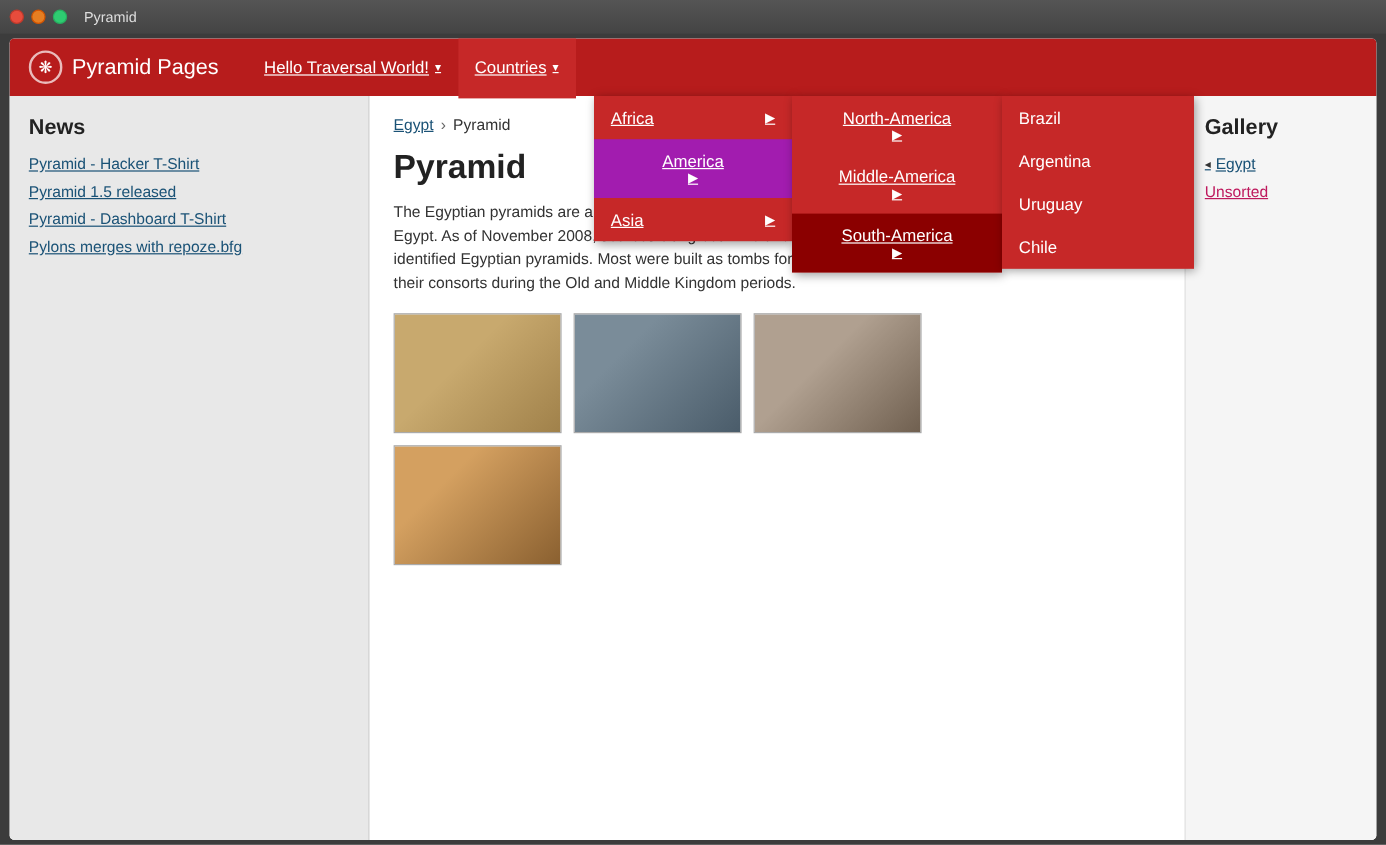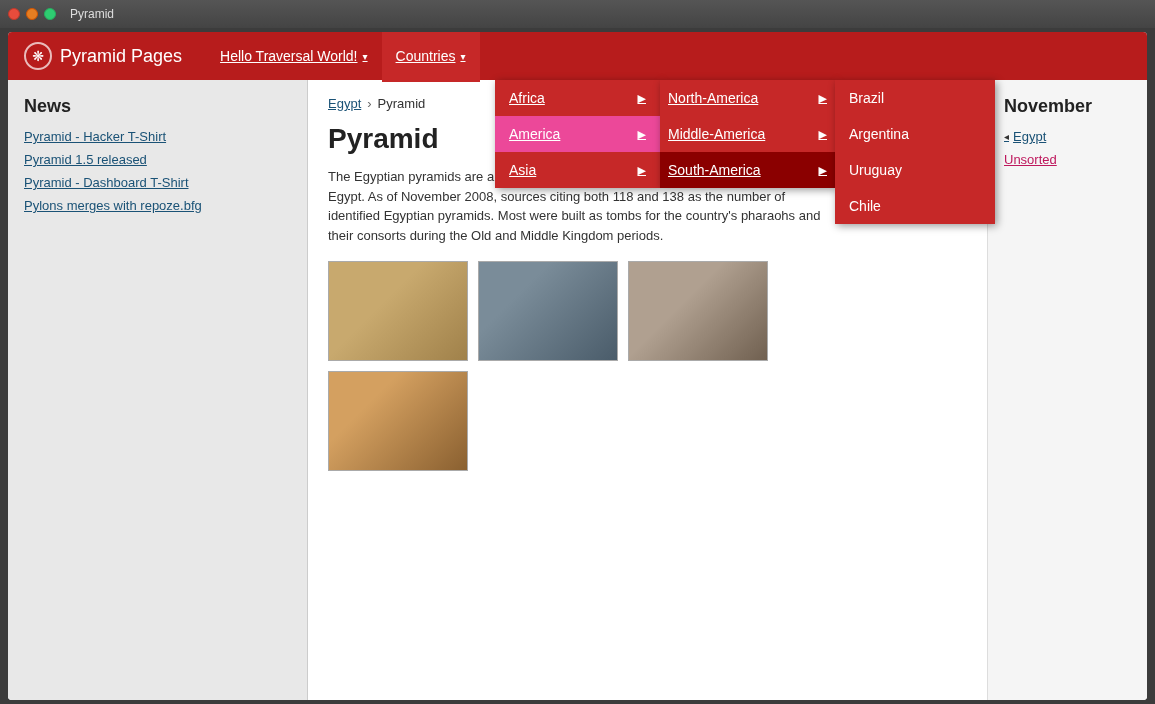--- a/index.html
+++ b/index.html
@@ -219,41 +219,42 @@
     .dropdown-item {
       display: flex;
       align-items: center;
       justify-content: space-between;
       padding: 10px 14px;
       color: white;
       font-size: 14px;
       cursor: pointer;
       text-decoration: underline;
     }
-    .dropdown-item.highlighted { background: #ec4899; }
+    .dropdown-item.highlighted { background: #a21caf; flex-direction: column; }
     .submenu-arrow { font-size: 11px; }
 
     #america-submenu {
       position: absolute;
       top: 48px;
       left: 652px;
       background: #c62828;
       min-width: 175px;
       z-index: 101;
       box-shadow: 2px 2px 8px rgba(0,0,0,0.4);
     }
     .submenu-item {
       display: flex;
       align-items: center;
       justify-content: space-between;
-      padding: 10px 8px;
+      padding: 10px 24px;
       color: white;
       font-size: 14px;
       cursor: pointer;
       text-decoration: underline;
+      flex-direction: column;
     }
     .submenu-item.highlighted { background: #8b0000; }
 
     #south-america-submenu {
       position: absolute;
       top: 48px;
       left: 827px;
       background: #c62828;
       min-width: 160px;
       z-index: 102;
@@ -323,21 +324,21 @@
         <div class="photo-thumb photo1"></div>
         <div class="photo-thumb photo2"></div>
         <div class="photo-thumb photo3"></div>
       </div>
       <div class="gallery-row">
         <div class="photo-thumb photo4"></div>
       </div>
     </div>
 
     <div id="right-sidebar">
-      <div class="gallery-title">November</div>
+      <div class="gallery-title">Gallery</div>
       <div class="gallery-link">
         <span class="chevron-left">◂</span>
         <span>Egypt</span>
       </div>
       <a class="gallery-link-plain">Unsorted</a>
     </div>
 
   </div>
 
   <div id="countries-dropdown">

